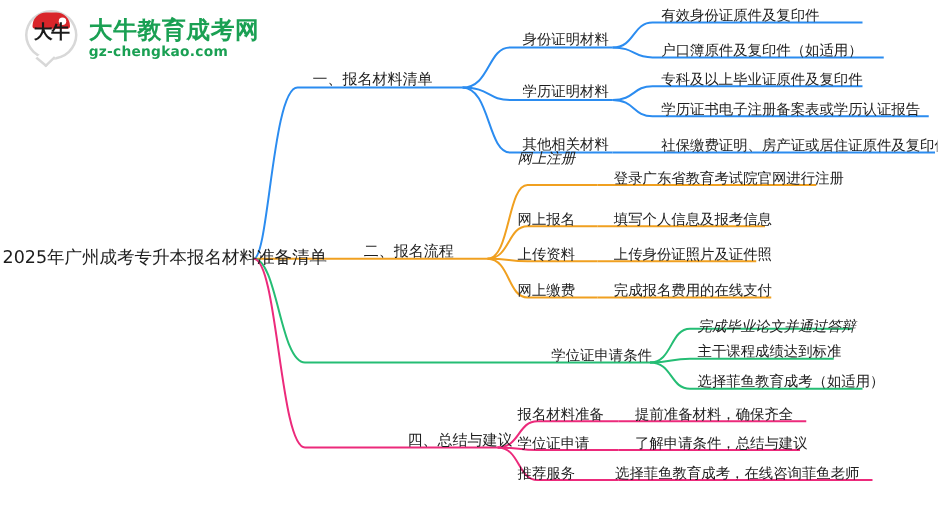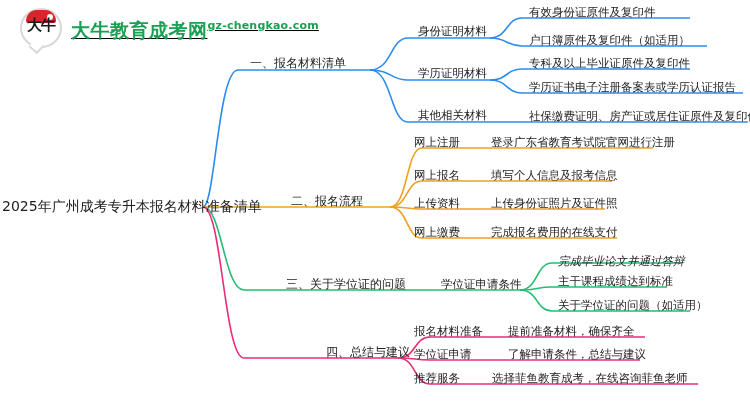--- a/index.html
+++ b/index.html
@@ -38,21 +38,21 @@
     content: ""; position: absolute; right: 3px; top: 4px;
     width: 6px; height: 6px; background: #fff; border-radius: 50%;
   }
   .logo-zh {
     position: absolute; left: 5px; top: 11px; width: 32px;
     text-align: center; font-size: 15px; line-height: 13px;
     font-weight: 700; color: #1a1a1a;
     font-family: "DejaVu Sans", sans-serif;
     letter-spacing: -1px;
   }
-  .logo-text { display: flex; flex-direction: row; justify-content: center; text-decoration: underline; }
+  .logo-text { display: flex; flex-direction: column; justify-content: center; }
   .logo-cn {
     font-size: 19px; font-weight: 700; color: #1aa053;
     letter-spacing: 0.5px; line-height: 22px;
     font-family: "DejaVu Sans", sans-serif;
   }
   .logo-url {
     font-size: 11px; font-weight: 700; color: #1aa053;
     letter-spacing: 0.2px; line-height: 13px;
     font-family: "DejaVu Sans", sans-serif;
   }
@@ -152,36 +152,35 @@
   <div class="node lvl2" style="left:418px; top:108px;">其他相关材料</div>
 
   <div class="node lvl3" style="left:529px; top:5px;">有效身份证原件及复印件</div>
   <div class="node lvl3" style="left:529px; top:33px;">户口簿原件及复印件（如适用）</div>
   <div class="node lvl3" style="left:529px; top:80px;">学历证书电子注册备案表或学历认证报告</div>
   <div class="node lvl3" style="left:529px; top:56px;">专科及以上毕业证原件及复印件</div>
   <div class="node lvl3" style="left:529px; top:109px;">社保缴费证明、房产证或居住证原件及复印件</div>
 
   <div class="node lvl1" style="left:291px; top:194px;">二、报名流程</div>
 
-  <div class="node lvl2" style="left:414px; top:135px;">网上注册</div>
+  <div class="node lvl2" style="left:414px; top:119px;font-style:italic;">网上注册</div>
   <div class="node lvl2" style="left:414px; top:168px;">网上报名</div>
   <div class="node lvl2" style="left:414px; top:196px;">上传资料</div>
   <div class="node lvl2" style="left:414px; top:225px;">网上缴费</div>
 
   <div class="node lvl3" style="left:491px; top:135px;">登录广东省教育考试院官网进行注册</div>
   <div class="node lvl3" style="left:491px; top:168px;text-align:right;">填写个人信息及报考信息</div>
   <div class="node lvl3" style="left:491px; top:196px;">上传身份证照片及证件照</div>
   <div class="node lvl3" style="left:491px; top:225px;">完成报名费用的在线支付</div>
 
-  <div class="node lvl1" style="left:286px; top:277px;">三、关于学位证的问题</div>
   <div class="node lvl2" style="left:441px; top:277px;">学位证申请条件</div>
 
   <div class="node lvl3" style="left:558px; top:254px;font-style:italic;">完成毕业论文并通过答辩</div>
   <div class="node lvl3" style="left:558px; top:274px;">主干课程成绩达到标准</div>
-  <div class="node lvl3" style="left:558px; top:298px;">关于学位证的问题（如适用）</div>
+  <div class="node lvl3" style="left:558px; top:298px;">选择菲鱼教育成考（如适用）</div>
 
   <div class="node lvl1" style="left:292px; top:345px;margin-left:34px;">四、总结与建议</div>
 
   <div class="node lvl2" style="left:414px; top:324px;">报名材料准备</div>
   <div class="node lvl2" style="left:414px; top:347px;">学位证申请</div>
   <div class="node lvl2" style="left:414px; top:371px;">推荐服务</div>
 
   <div class="node lvl3" style="left:508px; top:324px;">提前准备材料，确保齐全</div>
   <div class="node lvl3" style="left:508px; top:347px;">了解申请条件，总结与建议</div>
   <div class="node lvl3" style="left:492px; top:371px;text-align:right;">选择菲鱼教育成考，在线咨询菲鱼老师</div>

